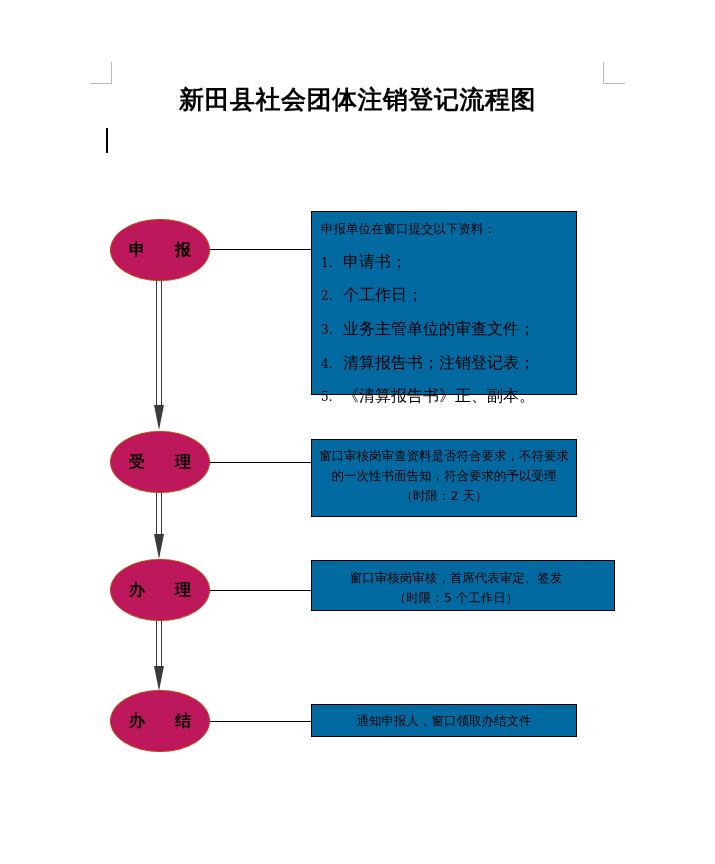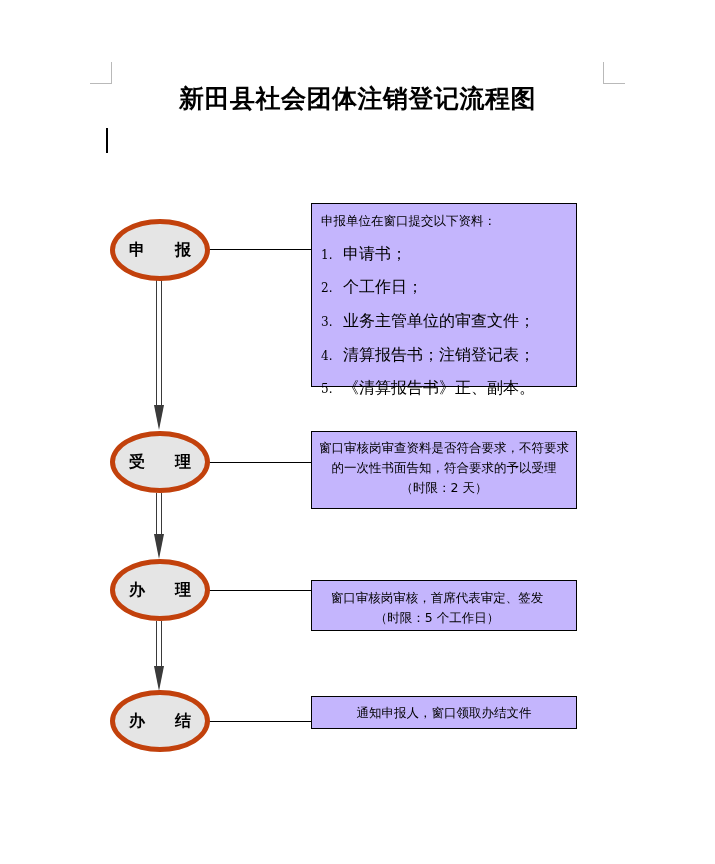--- a/index.html
+++ b/index.html
@@ -46,21 +46,21 @@
   .crop-tr::before { left: 0; top: 0; width: 1px; height: 22px; }
   .crop-tr::after  { right: 0; bottom: 0; height: 1px; width: 22px; }
 
   
   #doc-title {
     position: absolute;
     left: 0;
     top: 84px;
     width: 715px;
     text-align: center;
-    font-family: Liberation Serif, serif;
+    font-family: Liberation Sans, sans-serif;
     font-size: 25px;
     font-weight: bold;
     letter-spacing: 0.5px;
     line-height: 1.2;
     white-space: nowrap;
   }
 
   
   #text-caret {
     position: absolute;
@@ -78,48 +78,49 @@
     top: 0;
     width: 715px;
     height: 864px;
   }
 
   
   .node-ellipse {
     position: absolute;
     width: 100px;
     height: 62px;
-    border: 5px solid #c2410c;
+    border: 1px solid #c2410c;
     border-radius: 50%;
-    background: #e5e5e5;
+    background: #be185d;
     box-sizing: border-box;
     display: flex;
     align-items: center;
     justify-content: center;
   }
   .node-ellipse .node-label {
     font-family: "DejaVu Sans", "Liberation Sans", sans-serif;
     font-size: 16px;
     font-weight: bold;
     letter-spacing: 7px;
     text-indent: 7px;
     white-space: nowrap;
     line-height: 1;
   }
 
   
   .info-box {
     position: absolute;
     border: 1px solid #000000;
-    background: #c4b5fd;
+    background: #0369a1;
     box-sizing: border-box;
     font-family: "DejaVu Sans", "Liberation Sans", sans-serif;
     font-size: 12.5px;
     line-height: 1.35;
     color: #000000;
+    margin-top: 8px;
   }
   .info-box .box-head {
     margin: 0;
     padding: 0;
     white-space: nowrap;
   }
   .info-box .box-line {
     margin: 0;
     padding: 0;
     white-space: nowrap;
@@ -156,22 +157,22 @@
     width: 266px;
     height: 78px;
     padding: 8px 7px 0 7px;
     text-align: center;
   }
   #info-box-2 .box-line { margin-bottom: 3px; }
 
   
   #info-box-3 {
     left: 311px;
-    top: 580px;
-    width: 266px;
+    top: 552px;
+    width: 304px;
     height: 51px;
     padding: 9px 21px 0 7px;
     text-align: center;
   }
   #info-box-3 .box-line { margin-bottom: 3px; }
 
   
   #info-box-4 {
     left: 311px;
     top: 696px;

